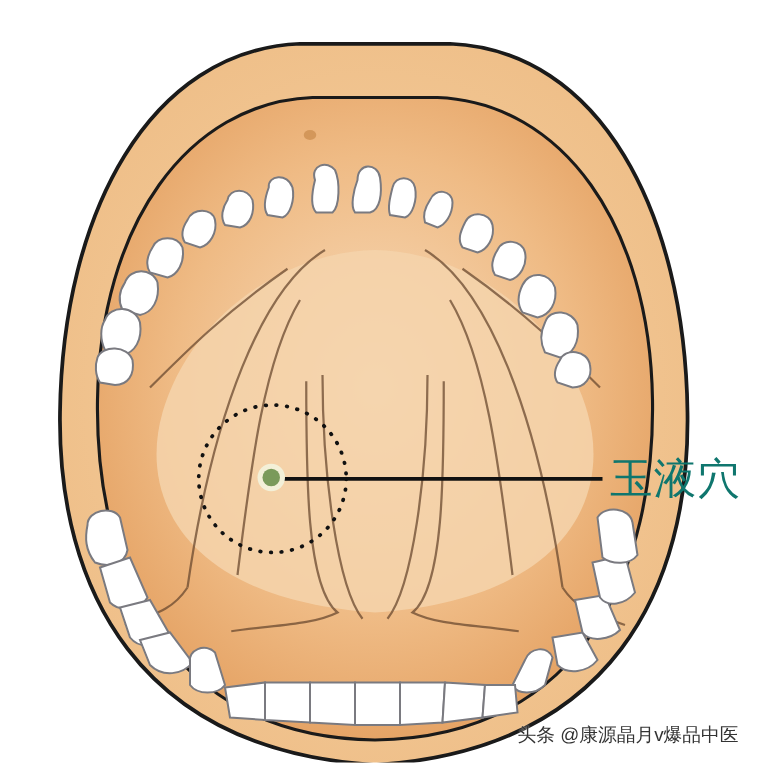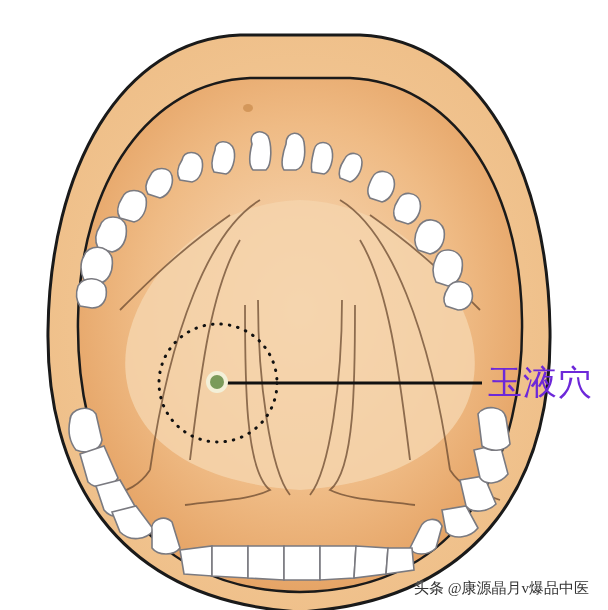--- a/index.html
+++ b/index.html
@@ -1,28 +1,28 @@
 <!DOCTYPE html>
 <html><head>
 <meta charset="utf-8">
 <style>
   html, body { margin: 0; padding: 0; background: #ffffff; }
   body { width: 608px; height: 610px; position: relative; overflow: hidden; font-family: "DejaVu Sans", sans-serif; }
   #diagram { position: absolute; left: 0; top: 0; width: 608px; height: 610px; }
   .label {
     position: absolute; left: 488px; top: 360px;
-    font-size: 34px; color: #6d28d9; letter-spacing: 1px;
+    font-size: 34px; color: #0f766e; letter-spacing: 1px;
     font-family: "DejaVu Sans", sans-serif;
     text-align: center;
   }
   .watermark {
     position: absolute; left: 414px; top: 579px;
     font-size: 15px; color: #333333;
     text-shadow: 0 0 2px #ffffff;
-    font-family: Liberation Serif, serif;
+    font-family: Liberation Sans, sans-serif;
   }
 </style>
 </head>
 <body>
 
 <svg id="diagram" viewBox="0 0 608 610" xmlns="http://www.w3.org/2000/svg">
   <defs>
     <radialGradient id="innerGrad" cx="50%" cy="45%" r="60%">
       <stop offset="0%" stop-color="#f8dcbc"></stop>
       <stop offset="60%" stop-color="#efbb85"></stop>

